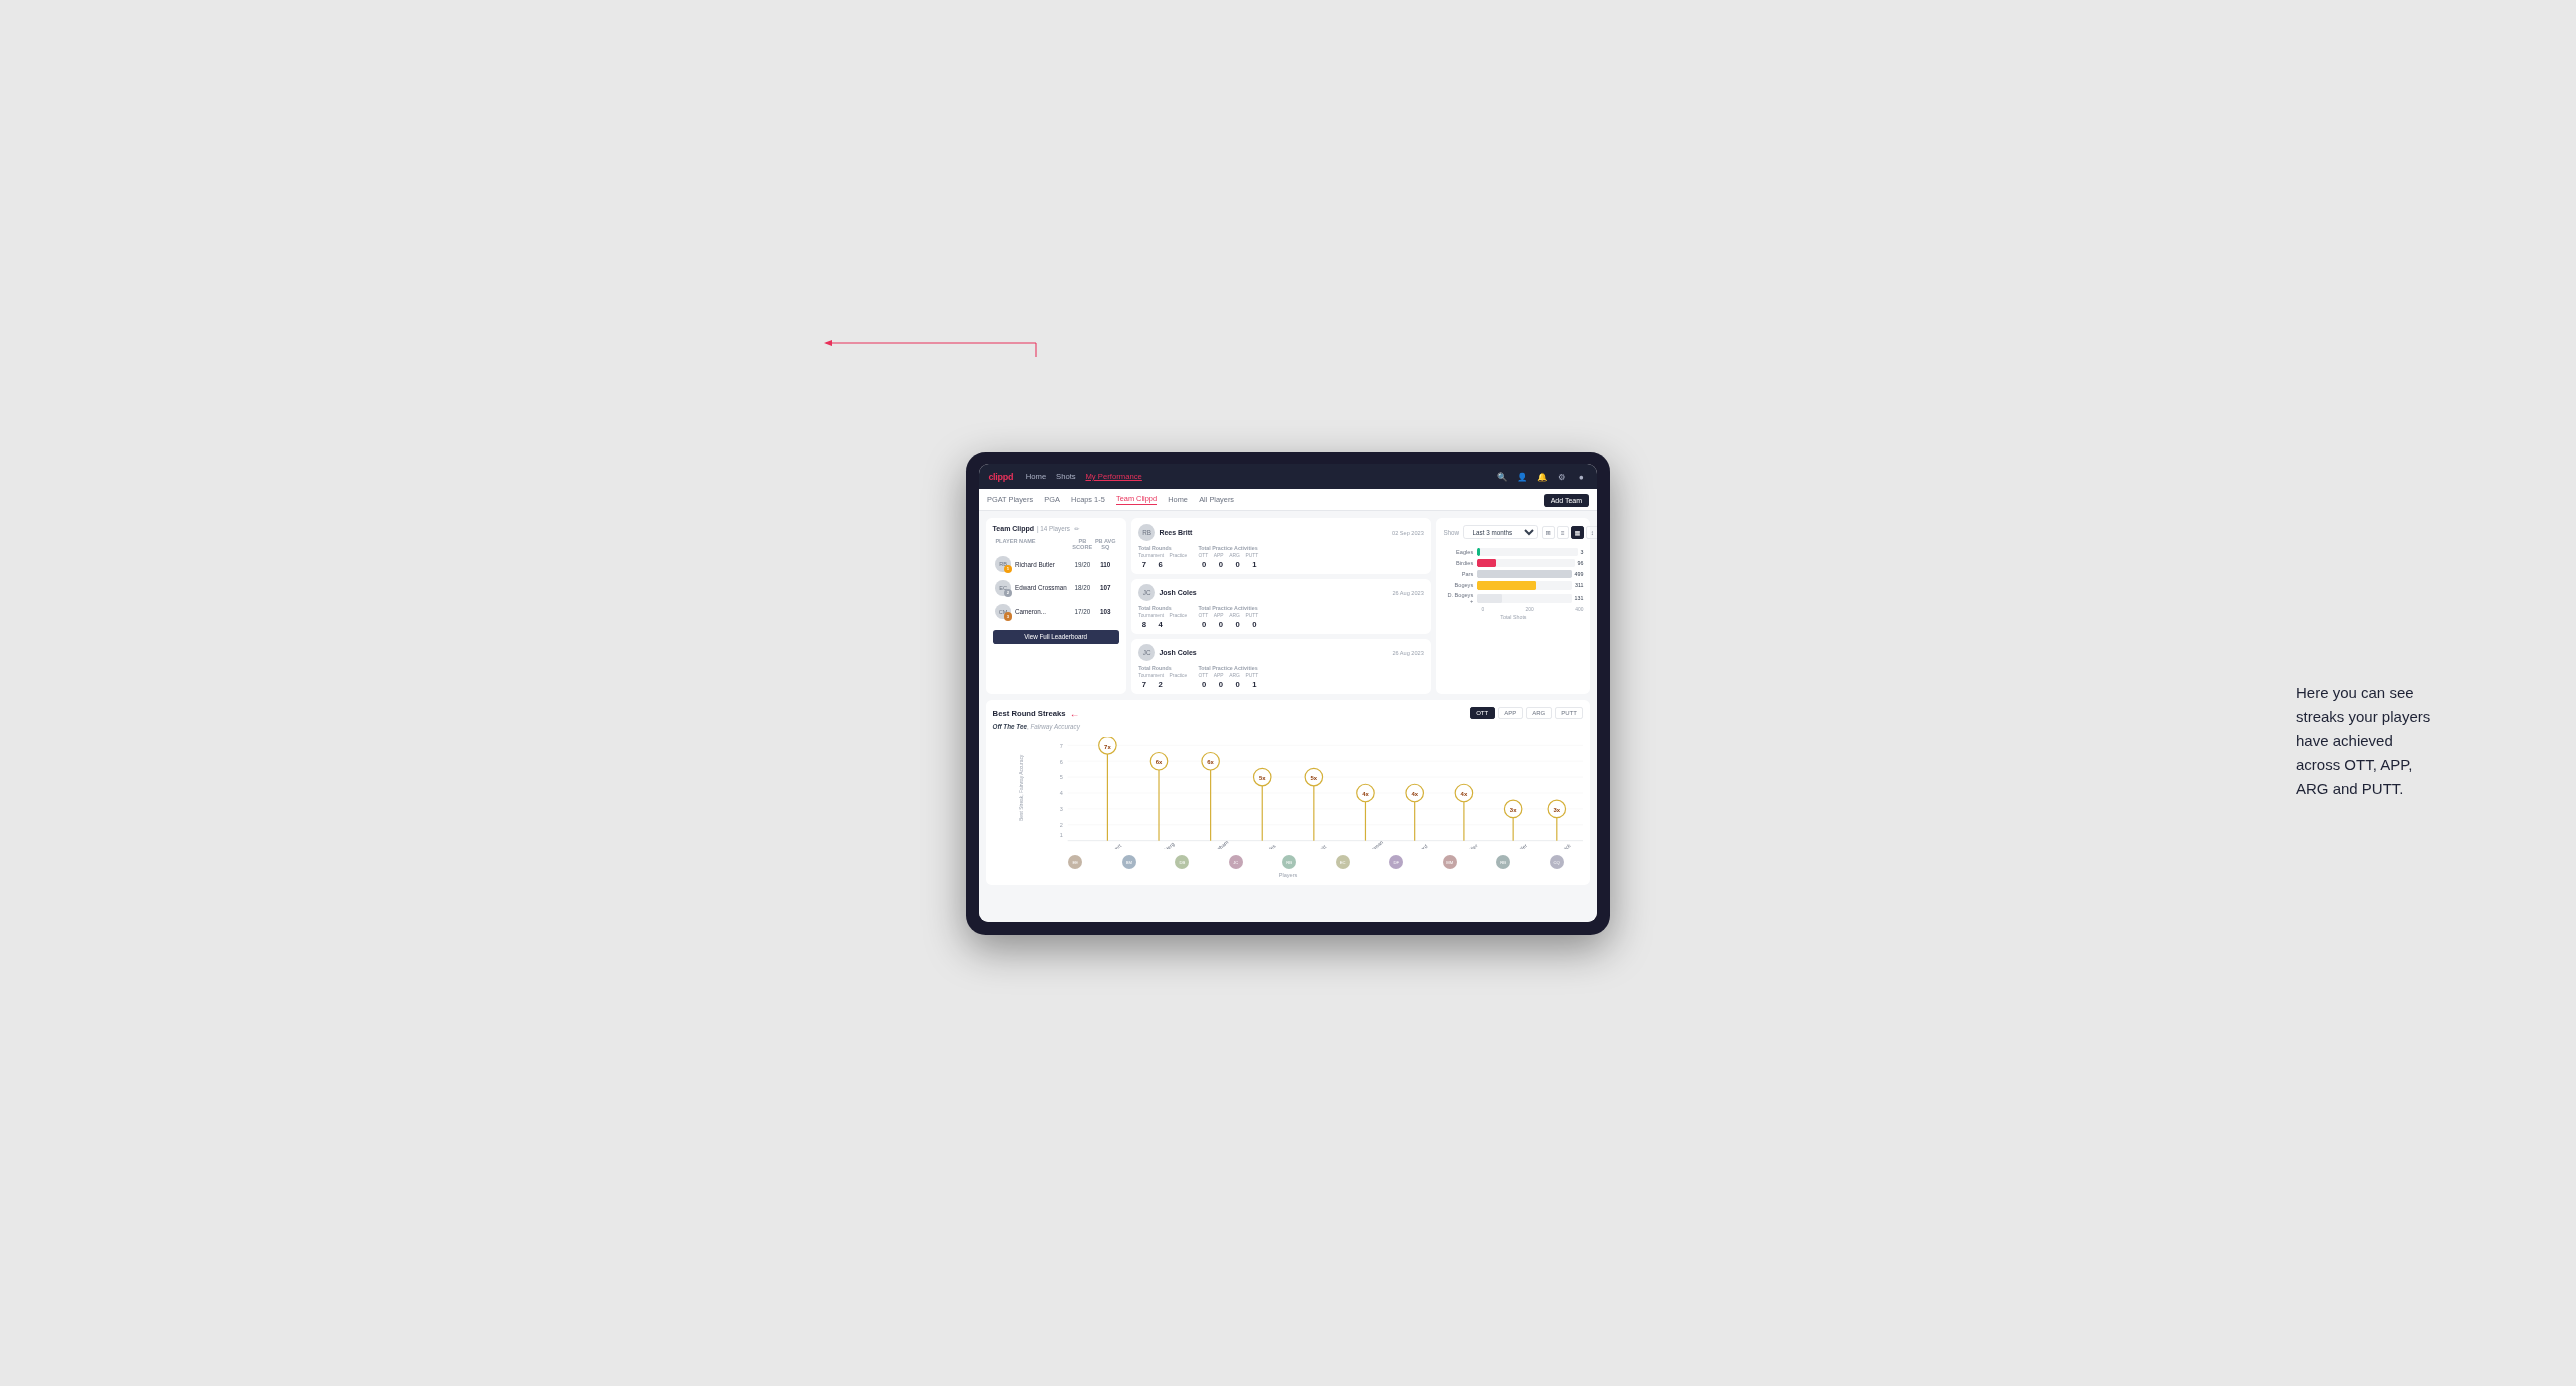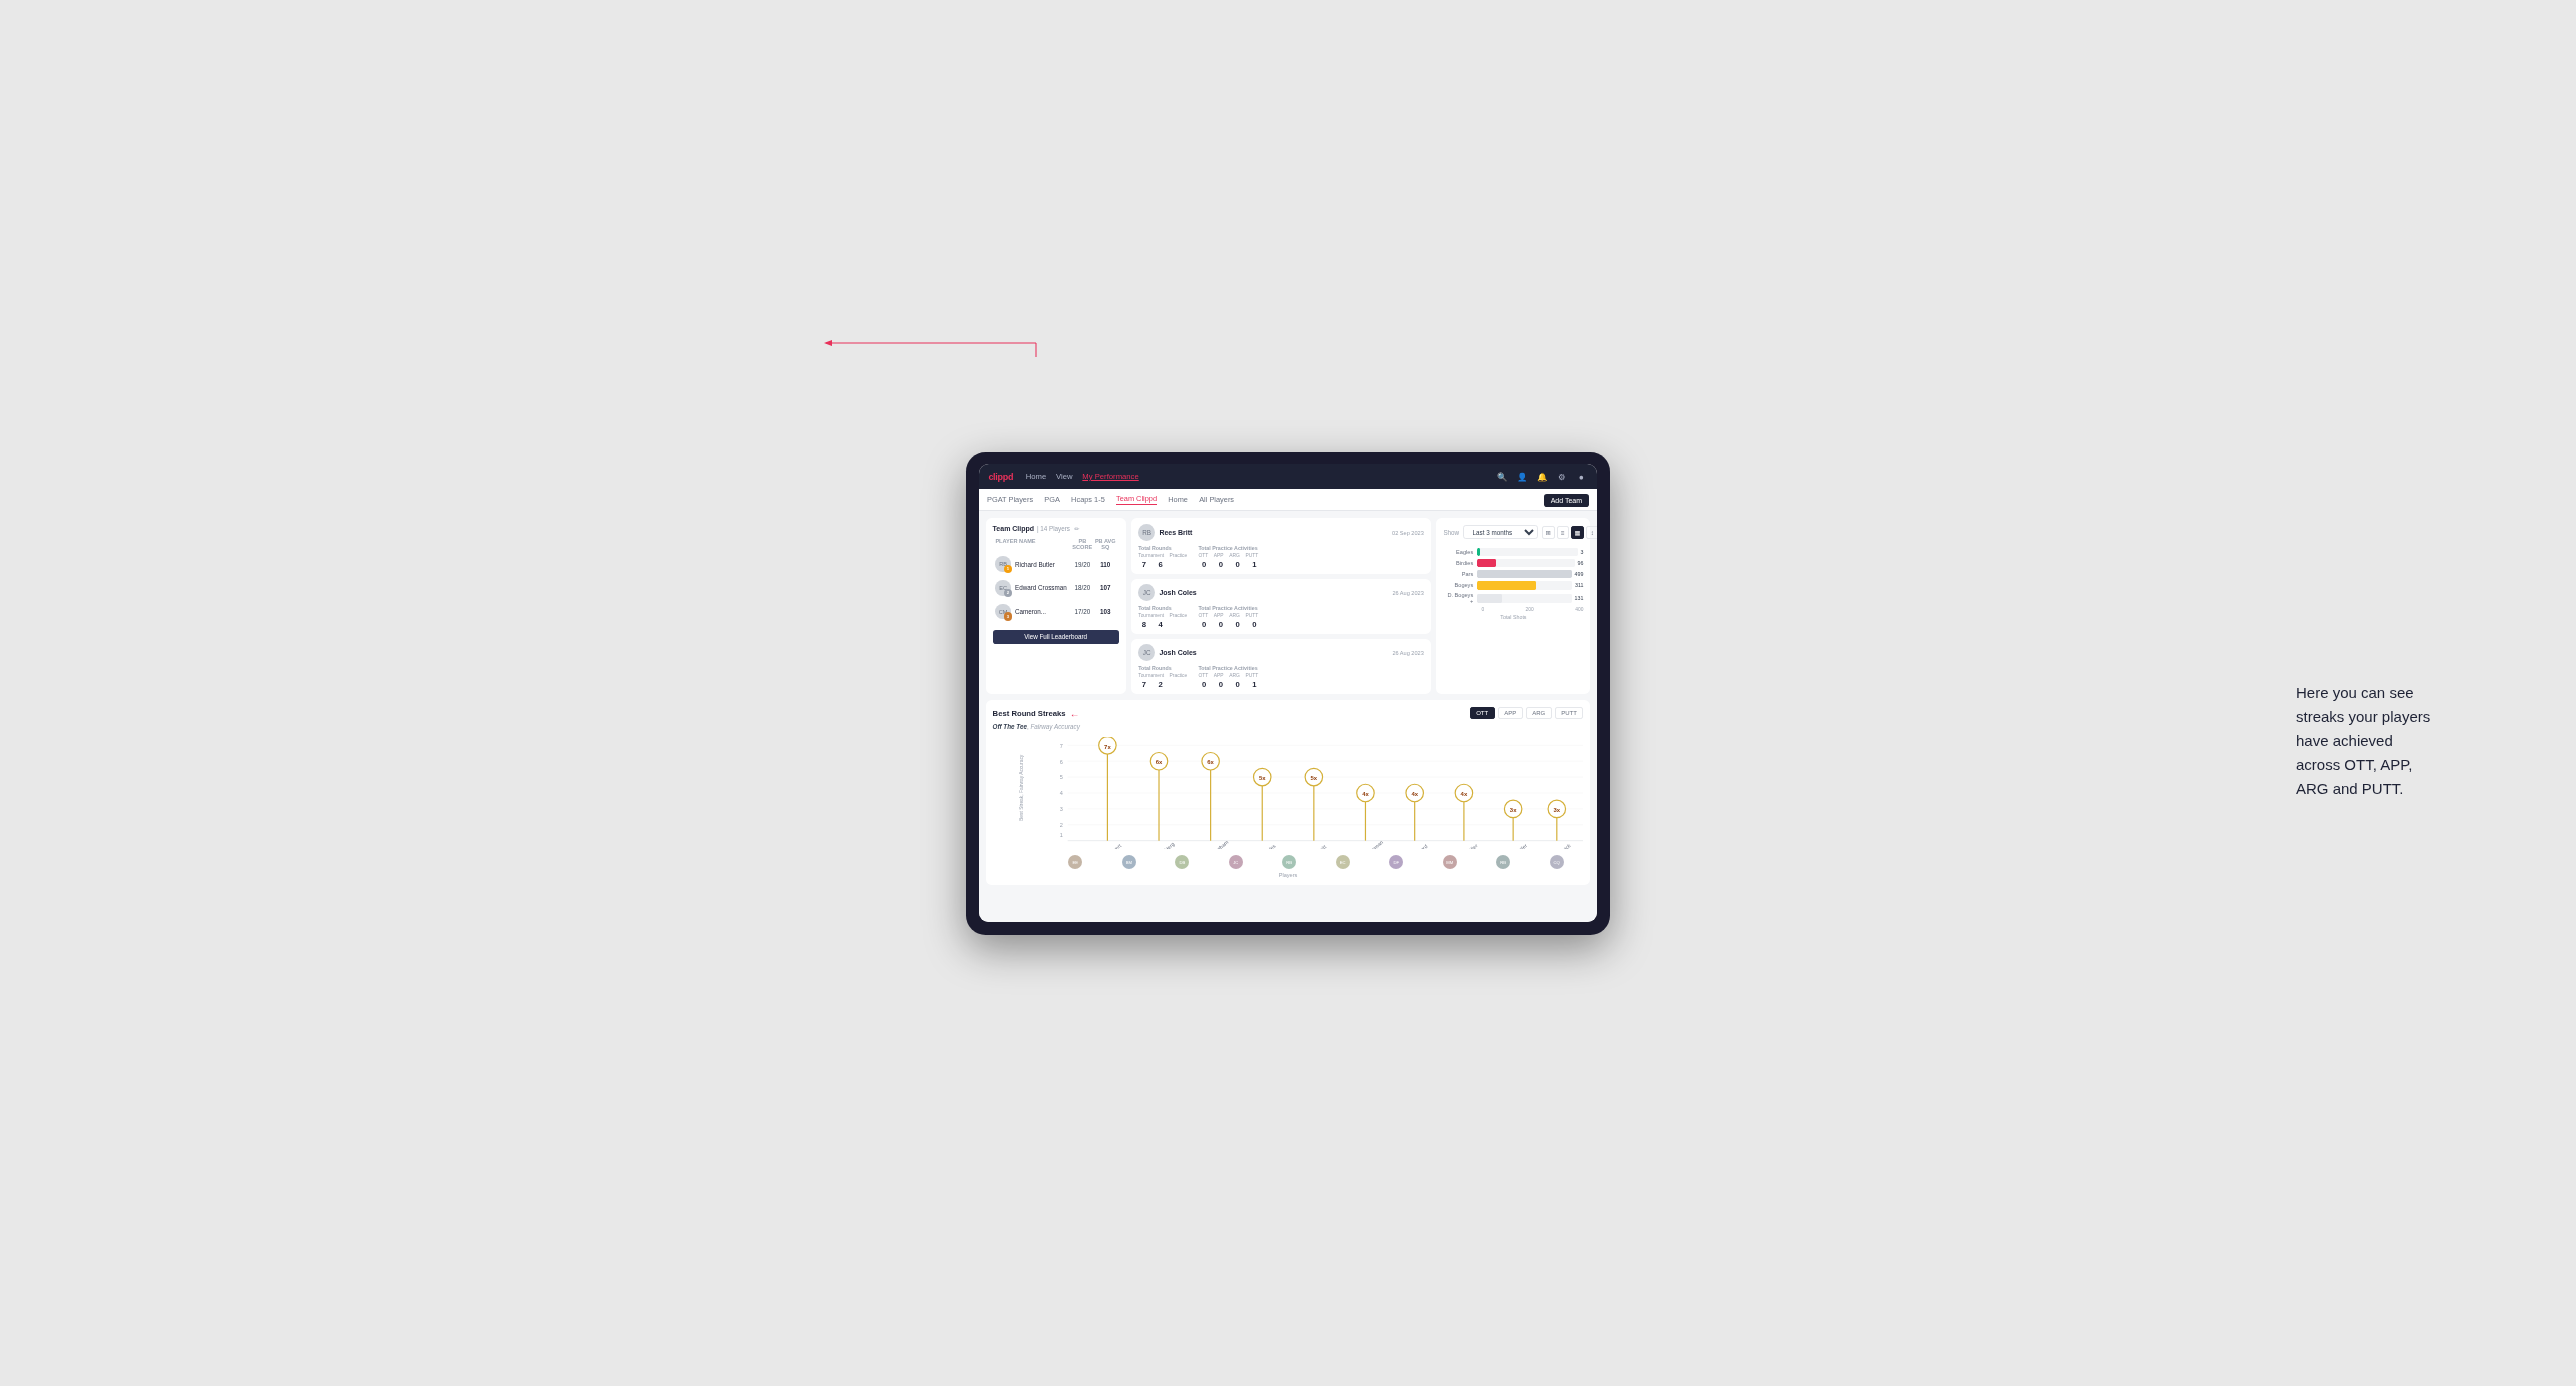--- a/index.html
+++ b/index.html
@@ -470,21 +470,21 @@
 </head>
 <body>
 
 <div class="tablet-outer">
   <div class="tablet-inner">
 
     <nav class="nav">
       <span class="nav-logo">clippd</span>
       <div class="nav-links">
         <span class="nav-link">Home</span>
-        <span class="nav-link">View</span>
+        <span class="nav-link">Shots</span>
         <span class="nav-link active">My Performance</span>
       </div>
       <div class="nav-icons">
         <div class="nav-icon">🔍</div>
         <div class="nav-icon">👤</div>
         <div class="nav-icon">🔔</div>
         <div class="nav-icon">⚙</div>
         <div class="nav-icon">●</div>
       </div>
     </nav>

